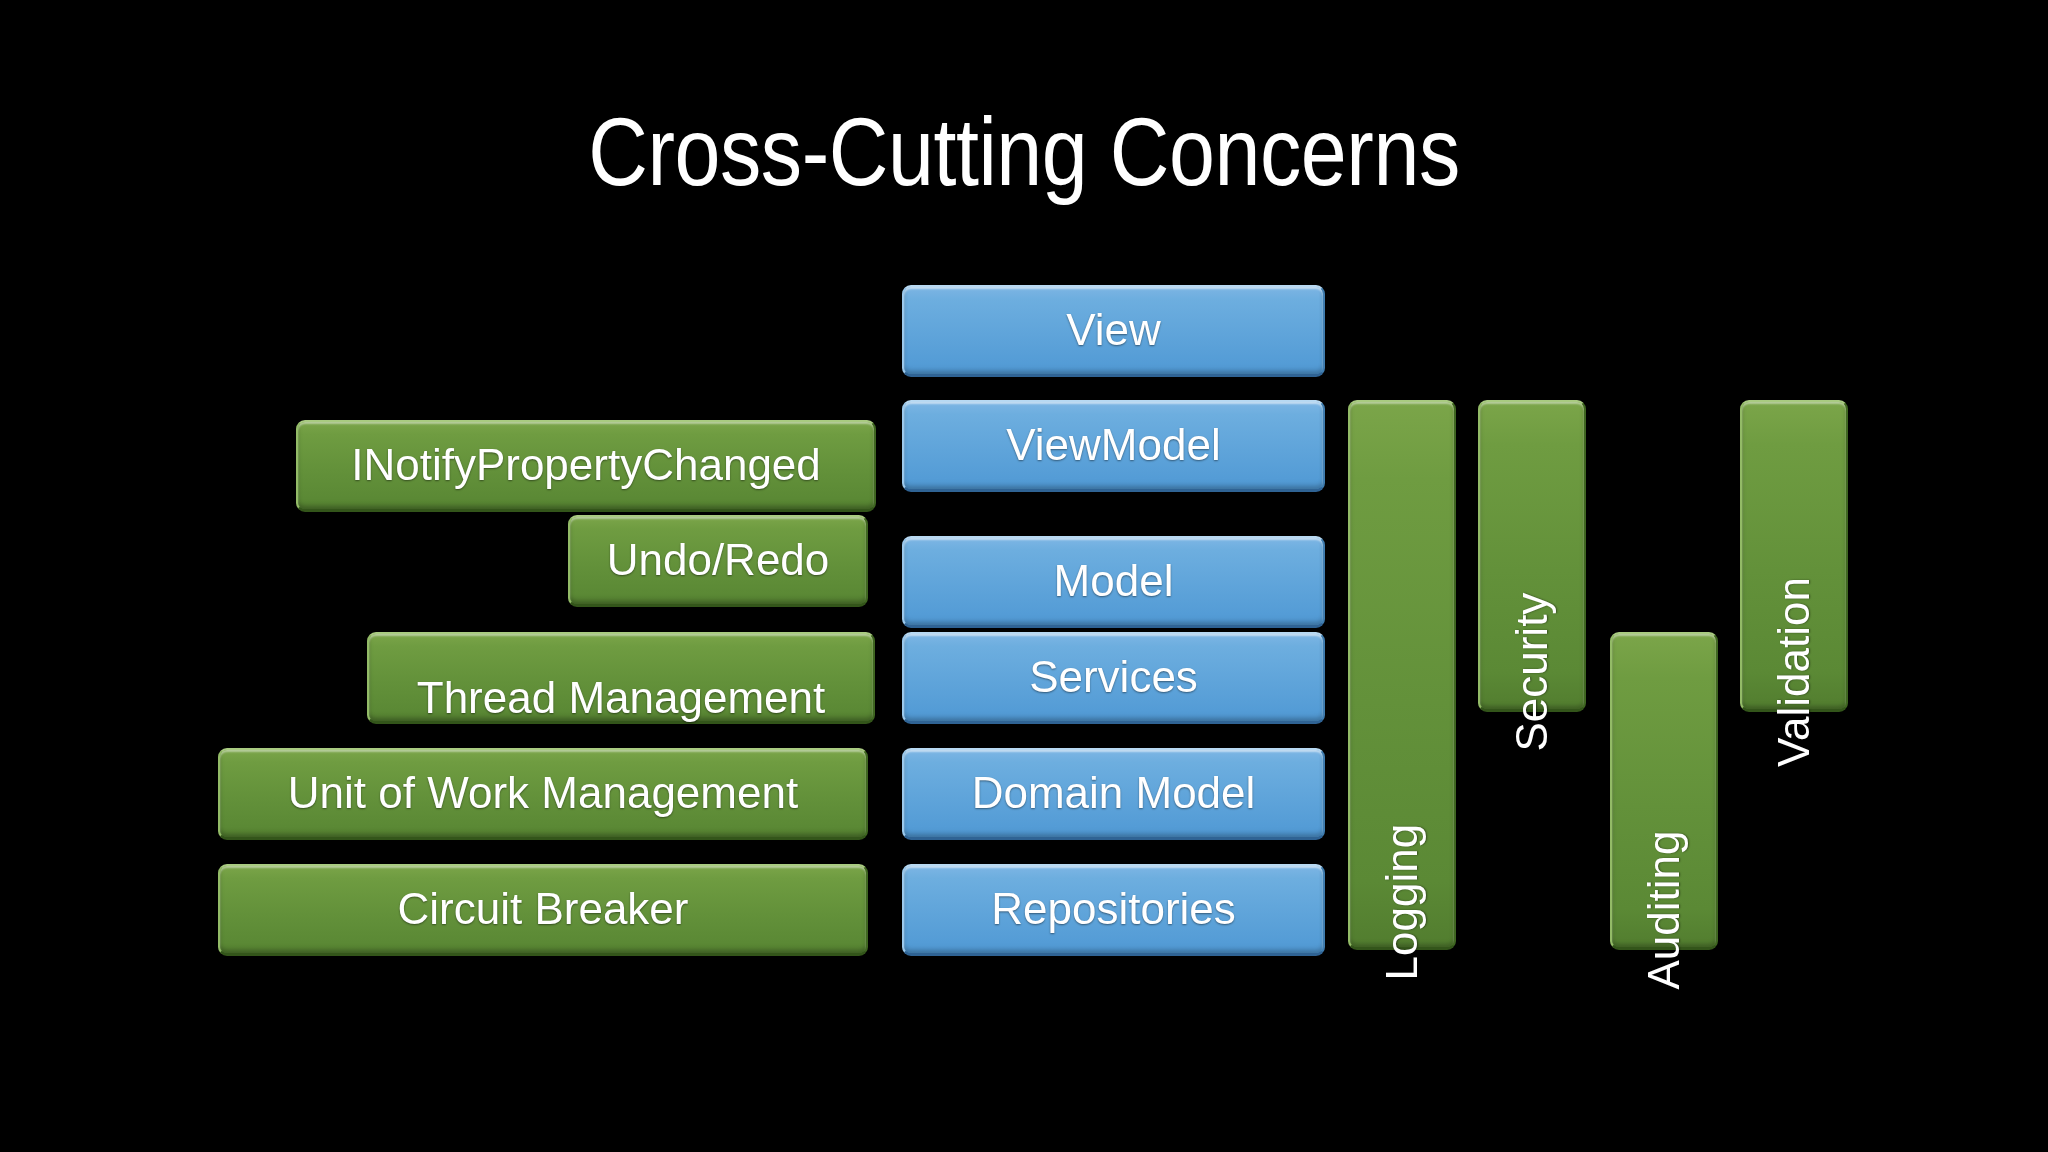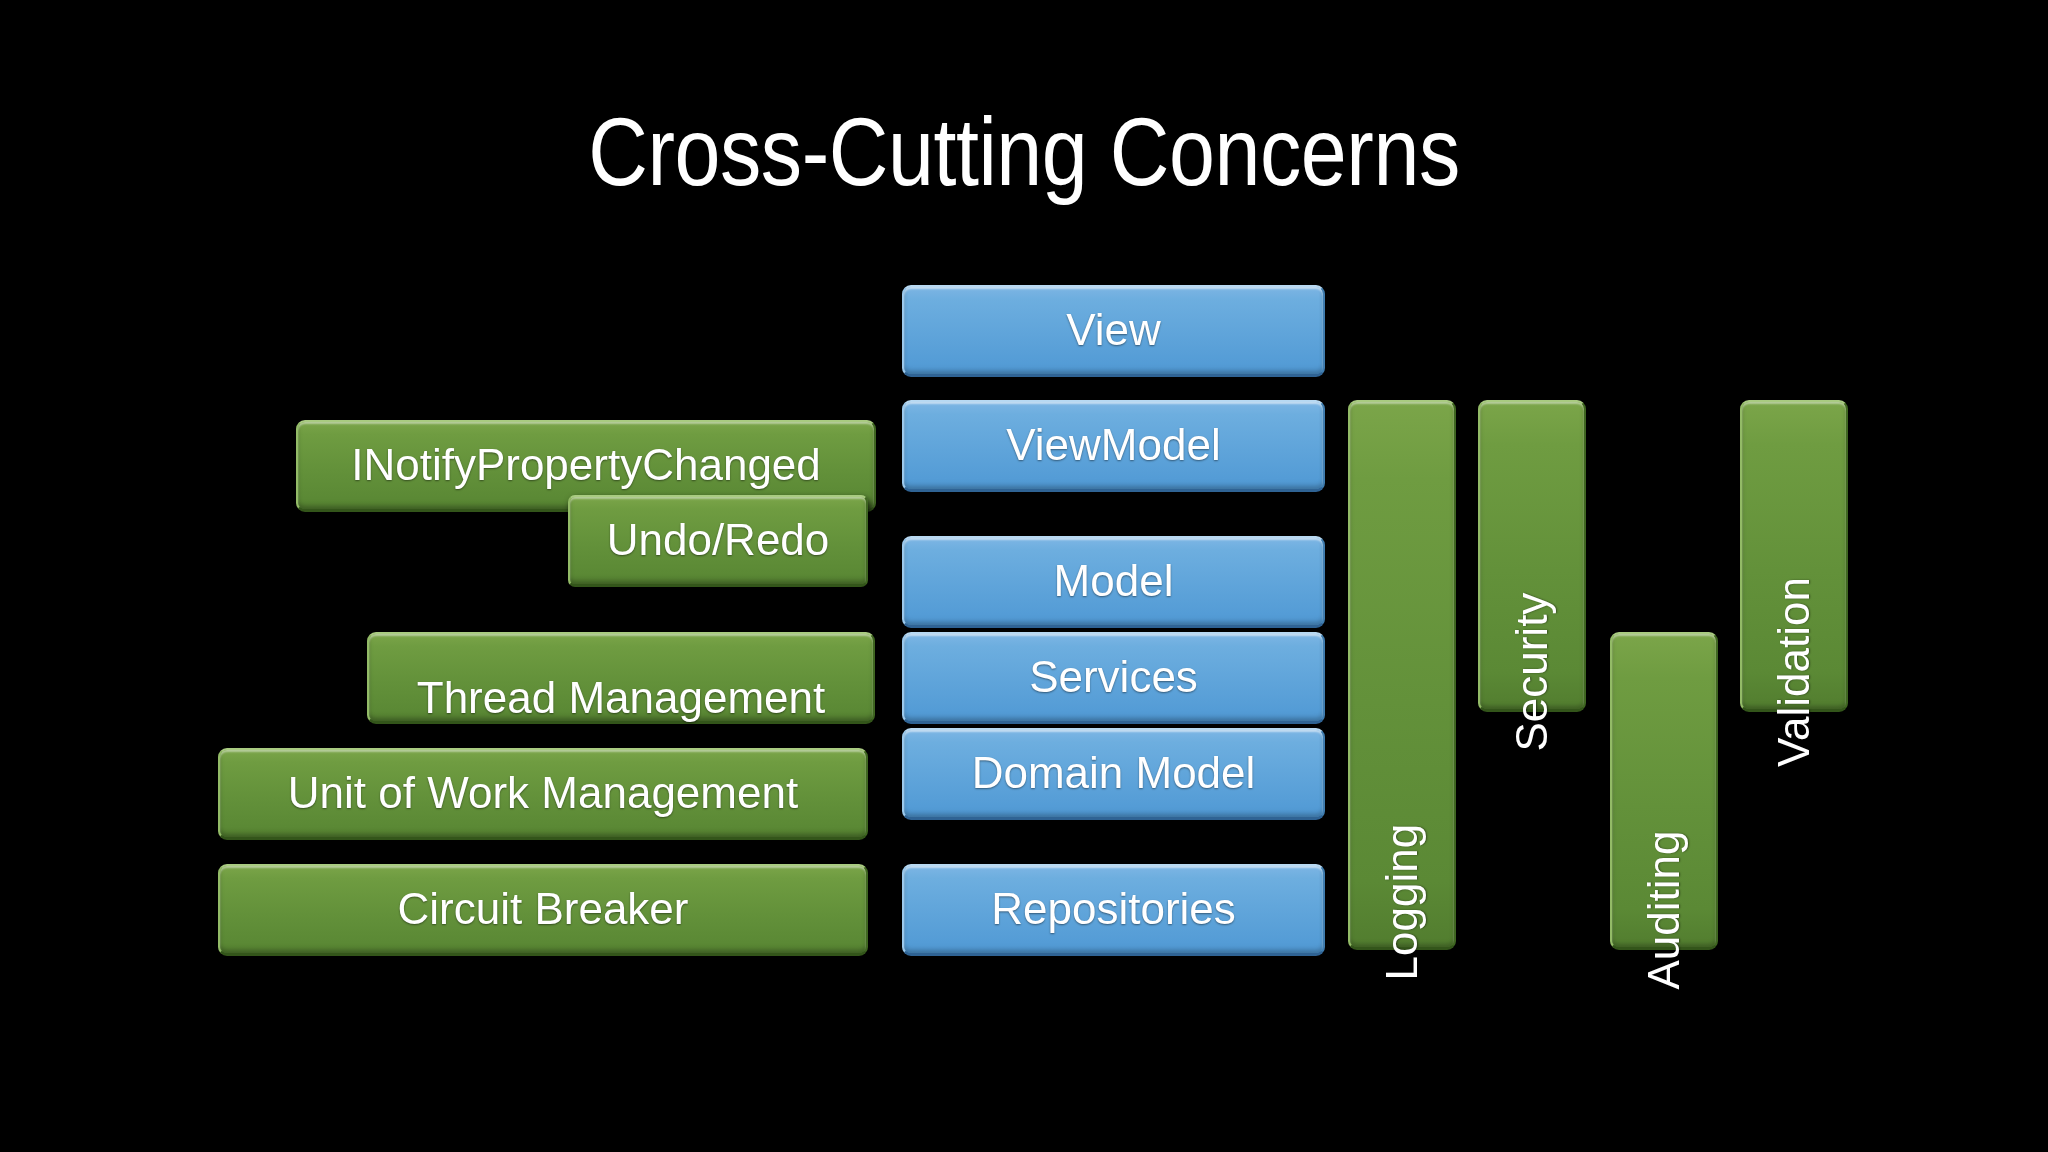--- a/index.html
+++ b/index.html
@@ -115,21 +115,21 @@
 <body>
 
 <div id="slide">
 
   <div id="slide-title">Cross-Cutting Concerns</div>
 
   <div>
     <div class="box green" style="left:288px; top:420px; width:580px; height:92px;margin-left:8px;">
       <span class="lbl lbl-h">INotifyPropertyChanged</span>
     </div>
-    <div class="box green" style="left:568px; top:495px; width:300px; height:92px;border-radius:7px;">
+    <div class="box green" style="left:568px; top:515px; width:300px; height:92px;">
       <span class="lbl lbl-h">Undo/Redo</span>
     </div>
     <div class="box green" style="left:367px; top:632px; width:508px; height:92px;align-items:flex-end;">
       <span class="lbl lbl-h">Thread Management</span>
     </div>
     <div class="box green" style="left:218px; top:748px; width:650px; height:92px;">
       <span class="lbl lbl-h">Unit of Work Management</span>
     </div>
     <div class="box green" style="left:218px; top:864px; width:650px; height:92px;">
       <span class="lbl lbl-h">Circuit Breaker</span>
@@ -142,21 +142,21 @@
     </div>
     <div class="box blue" style="left:902px; top:400px; width:423px; height:92px;text-align:center;">
       <span class="lbl lbl-h">ViewModel</span>
     </div>
     <div class="box blue" style="left:902px; top:516px; width:423px; height:92px;margin-top:20px;">
       <span class="lbl lbl-h">Model</span>
     </div>
     <div class="box blue" style="left:902px; top:632px; width:423px; height:92px;">
       <span class="lbl lbl-h">Services</span>
     </div>
-    <div class="box blue" style="left:902px; top:728px; width:423px; height:92px;">
+    <div class="box blue" style="left:902px; top:748px; width:423px; height:92px;">
       <span class="lbl lbl-h">Domain Model</span>
     </div>
     <div class="box blue" style="left:902px; top:864px; width:423px; height:92px;">
       <span class="lbl lbl-h">Repositories</span>
     </div>
   </div>
 
   <div>
     <div class="box green vertical" style="left:1348px; top:400px; width:108px; height:550px; padding-bottom:22px;">
       <span class="lbl">Logging</span>

